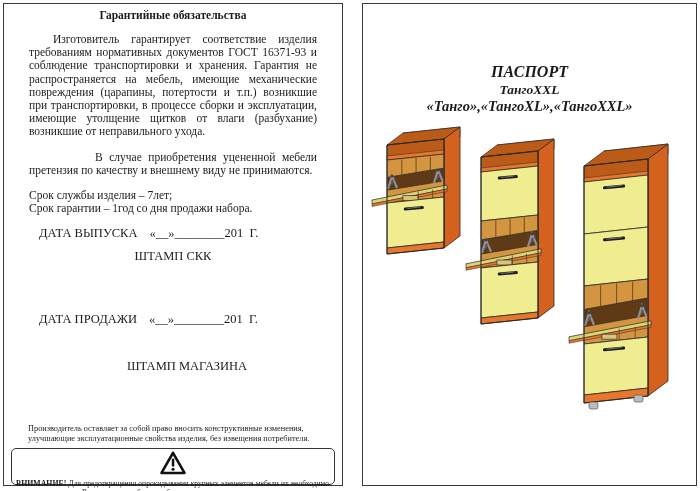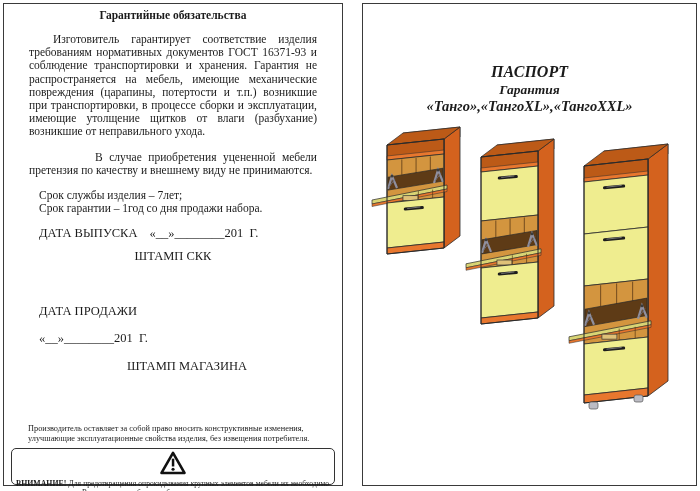--- a/index.html
+++ b/index.html
@@ -14,25 +14,25 @@
   }
   .page-left{left:3px;width:340px;}
   .page-right{left:362px;width:335px;}
 
   
   .warranty-text{padding:5px 13px 0 13px;}
   .w-title{font-weight:bold;font-size:11.5px;text-align:center;margin:0 0 1px 0;}
   .w-par{font-size:11.5px;line-height:13.2px;text-align:justify;margin:12px;}
   .w-par1{text-indent:24px;}
   .w-par2{text-indent:66px;}
-  .w-line{font-size:11.5px;line-height:13.2px;margin-left:22px;}
+  .w-line{font-size:11.5px;line-height:13.2px;margin-left:12px;}
 
   .date-block{position:absolute;left:35px;font-size:12.5px;display:flex;gap:12px;white-space:pre;}
   .date-issue{top:222px;}
-  .date-sale{top:300px;flex-direction:column;}
+  .date-sale{top:308px;}
   .stamp{position:absolute;left:0;right:0;text-align:center;font-size:12.5px;}
   .stamp-skk{top:245px;}
   .stamp-shop{top:355px;margin-left:28px;}
 
   .maker-note{
     position:absolute;top:420px;left:24px;right:24px;
     font-size:8.3px;line-height:10px;text-align:left;
   }
   .warning-box{
     position:absolute;top:444px;left:7px;right:7px;height:37px;
@@ -86,21 +86,21 @@
     </svg>
     <div class="warning-text">
       <b>ВНИМАНИЕ!</b><span> Для предотвращения опрокидывания крупных элементов мебели их необходимо прикрепить к стене. В комплект для сборки мебели не входят крепежные средства для крепления к стене. Вам необходимо приобрести их самостоятельно в специализированных магазинах. Не забывайте о том, что для различных материалов стен необходимо использовать разные крепежные элементы.</span>
     </div>
   </div>
 </div>
 
 <div class="page page-right">
   <div class="passport-title">
     <div class="pt-1">ПАСПОРТ</div>
-    <div class="pt-2">Гарантия</div>
+    <div class="pt-2">ТангоXXL</div>
     <div class="pt-3">«Танго»,«ТангоXL»,«ТангоXXL»</div>
   </div>
   <svg id="cabinet-svg" width="333" height="481" viewBox="0 0 333 481">
       <g>
         <polygon points="40.0,129.0 97.0,123.0 97.0,133.0 40.0,139.0" fill="var(--orange)" stroke="var(--outline)" stroke-width="0.7"></polygon>
         <polygon points="81.0,135.0 97.0,123.0 97.0,232.0 81.0,244.0" fill="var(--orange-dark)" stroke="var(--outline)" stroke-width="0.8"></polygon>
         <polygon points="24.0,141.0 81.0,135.0 97.0,123.0 40.0,129.0" fill="var(--orange-deep)" stroke="var(--outline)" stroke-width="0.7"></polygon>
         <polygon points="24.0,141.0 81.0,135.0 81.0,150.0 24.0,156.0" fill="var(--orange-deep)" stroke="var(--outline)" stroke-width="0.8"></polygon>
         <polygon points="24.0,152.0 81.0,146.0 81.0,150.0 24.0,156.0" fill="var(--orange)" stroke="var(--outline)" stroke-width="0.5"></polygon>
         <polygon points="24.0,156.0 81.0,150.0 81.0,193.0 24.0,199.0" fill="var(--amber)" stroke="var(--outline)" stroke-width="0.8"></polygon>

